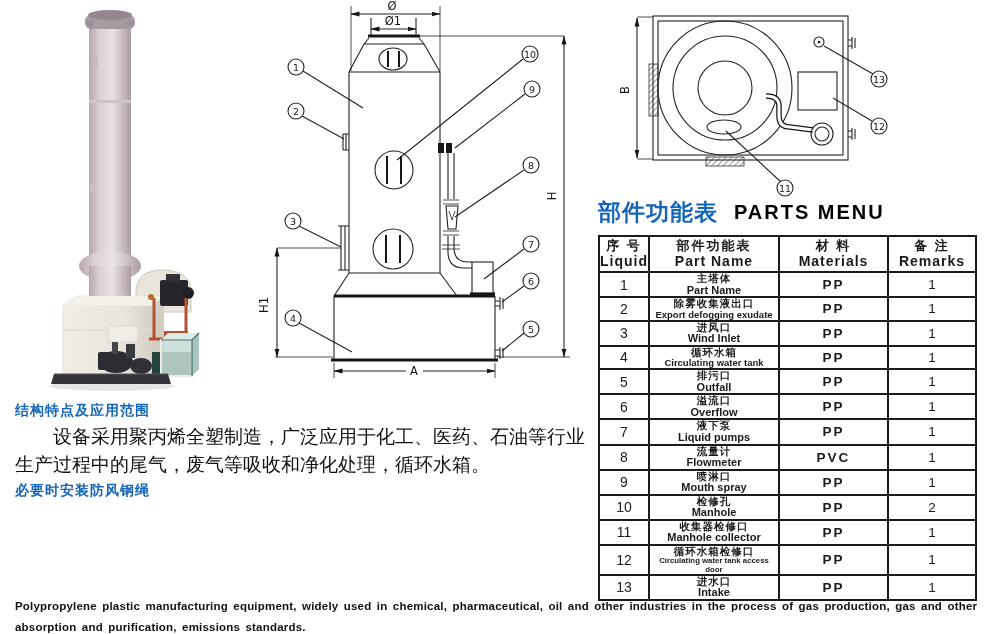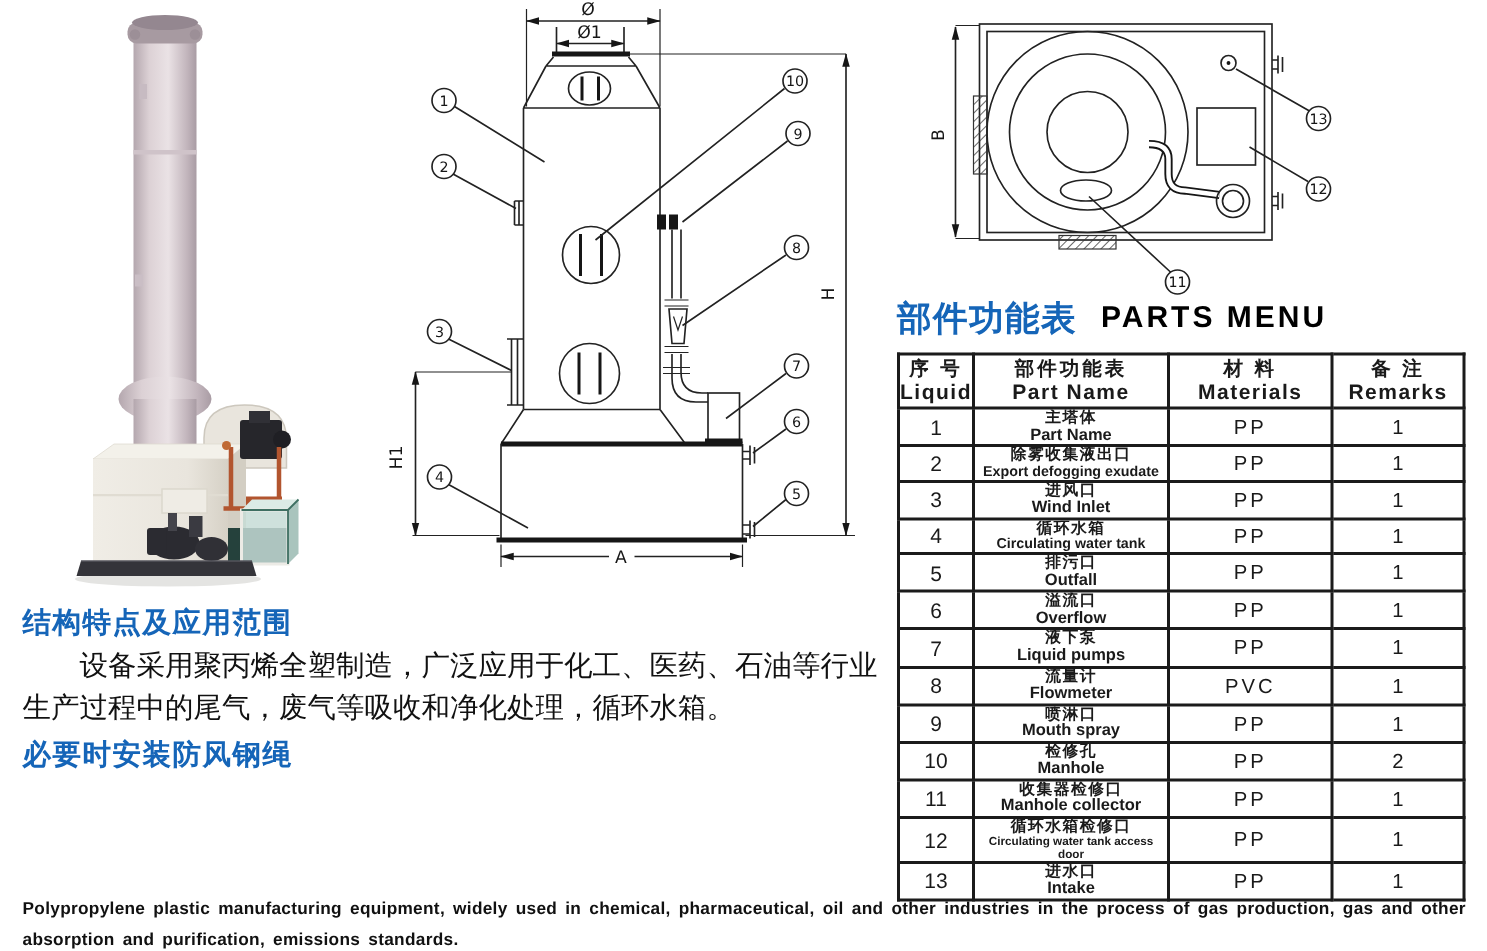--- a/index.html
+++ b/index.html
@@ -34,30 +34,30 @@
   table.parts { border-collapse:collapse; table-layout:fixed; width:377px; }
   table.parts th, table.parts td {
     border:2px solid #1b1b1b; text-align:center; vertical-align:middle;
     padding:0; overflow:hidden;
   }
   table.parts thead th { height:34px; }
   table.parts tbody td { height:21px; }
   .hd-cn { display:block; font-size:13px; font-weight:bold; letter-spacing:2px; line-height:1.15; }
   .hd-en { display:block; font-size:14px; font-weight:bold; letter-spacing:1px; line-height:1.1; }
   td.c-model   { font-size:14px; }
-  td.c-mat     { font-size:13.5px; letter-spacing:2px; font-weight:400; }
+  td.c-mat     { font-size:13.5px; letter-spacing:2px; font-weight:700; }
   td.c-rem     { font-size:13.5px; }
   .pt-name-cn  { font-size:10.5px; font-weight:bold; line-height:1.1; letter-spacing:1px; }
   .pt-name-en  { font-size:11px;   font-weight:bold; line-height:1.05; }
   .pt-name-en.long    { font-size:9.5px;text-align:center; }
   .pt-name-en.xl-long { font-size:7.8px; }
 
   
   #features { left:15px; top:402px; width:584px; }
-  .h-cn { font-size:19px; font-weight:bold; color:#1565b8; margin:0; letter-spacing:1px; }
+  .h-cn { font-size:14px; font-weight:bold; color:#1565b8; margin:0; letter-spacing:1px; }
   .p-cn { font-size:19px; color:#111; margin:3px 0 4px 0; text-indent:2em; line-height:1.46; }
   .h-en { font-size:21px; font-weight:bold; color:#1565b8; margin:9px 0 0 0; letter-spacing:0.4px; }
   #en-body {
     left:15px; top:596px; width:966px;
     font-size:11.5px; font-weight:bold; color:#111;
     line-height:1.85; letter-spacing:0.2px; word-spacing:2px; margin:0;
   }
 </style>
 </head>
 <body>

